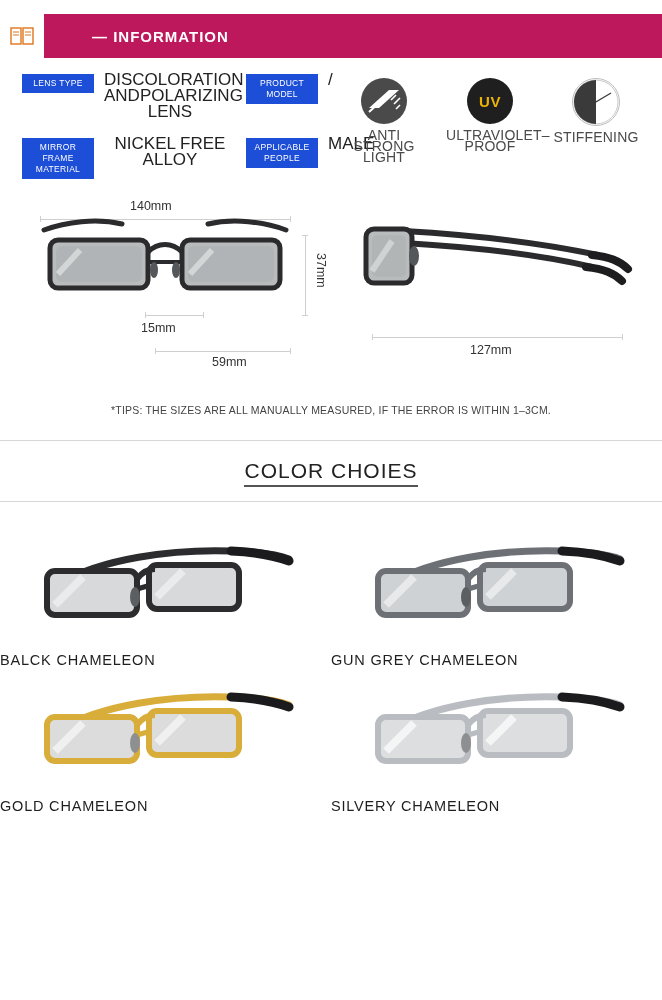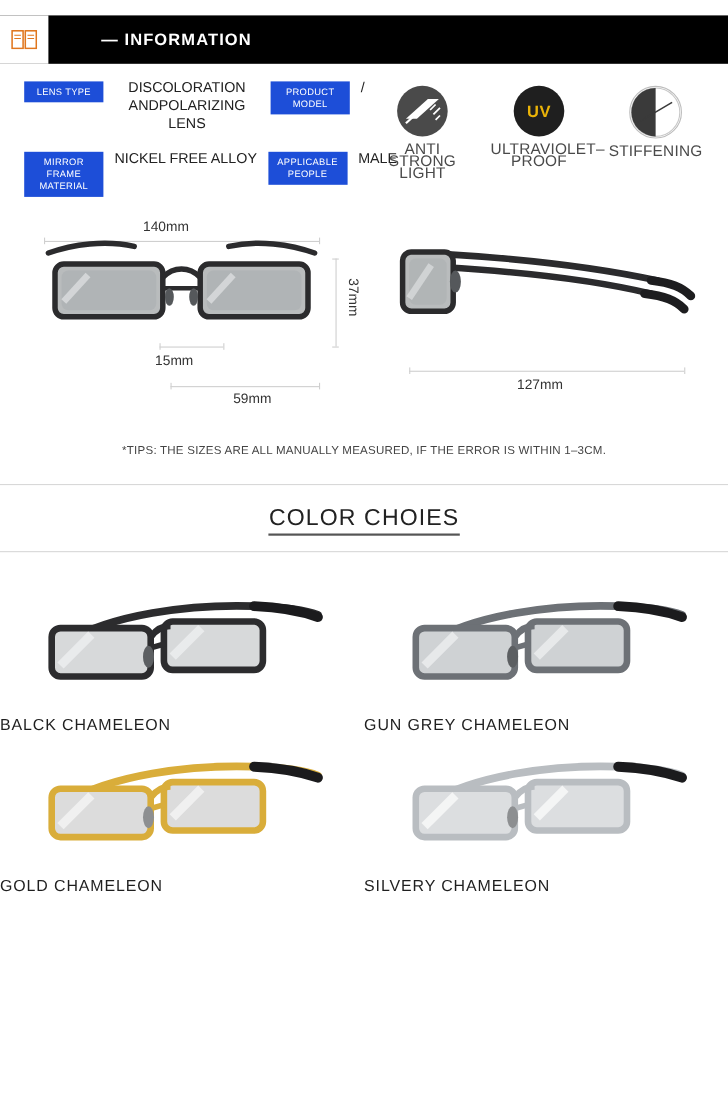--- a/index.html
+++ b/index.html
@@ -12,21 +12,21 @@
     height: 1000px;
     font-family: "Liberation Sans", sans-serif;
     color: #222;
     overflow: hidden;
     position: relative;
   }
 
   
   .header {
     height: 44px;
-    background: #000000;
+    background: #be185d;
     display: flex;
     align-items: center;
     margin-top: 14px;
   }
   .header-icon {
     width: 44px;
     height: 44px;
     background: #ffffff;
     display: flex;
     align-items: center;
@@ -57,21 +57,21 @@
     text-align: center;
     line-height: 11px;
     padding: 4px 4px;
     width: 72px;
     box-sizing: border-box;
     letter-spacing: .3px;
     flex: none;
     margin-top: 2px;
   }
   .spec-val {
-    font-size: 13px;
+    font-size: 17px;
     color: #222;
     line-height: 16px;
     margin: 0 10px;
     max-width: 132px;
     text-align: center;
   }
   .spec-val.small-left { text-align: left; }
 
   
   .features {

